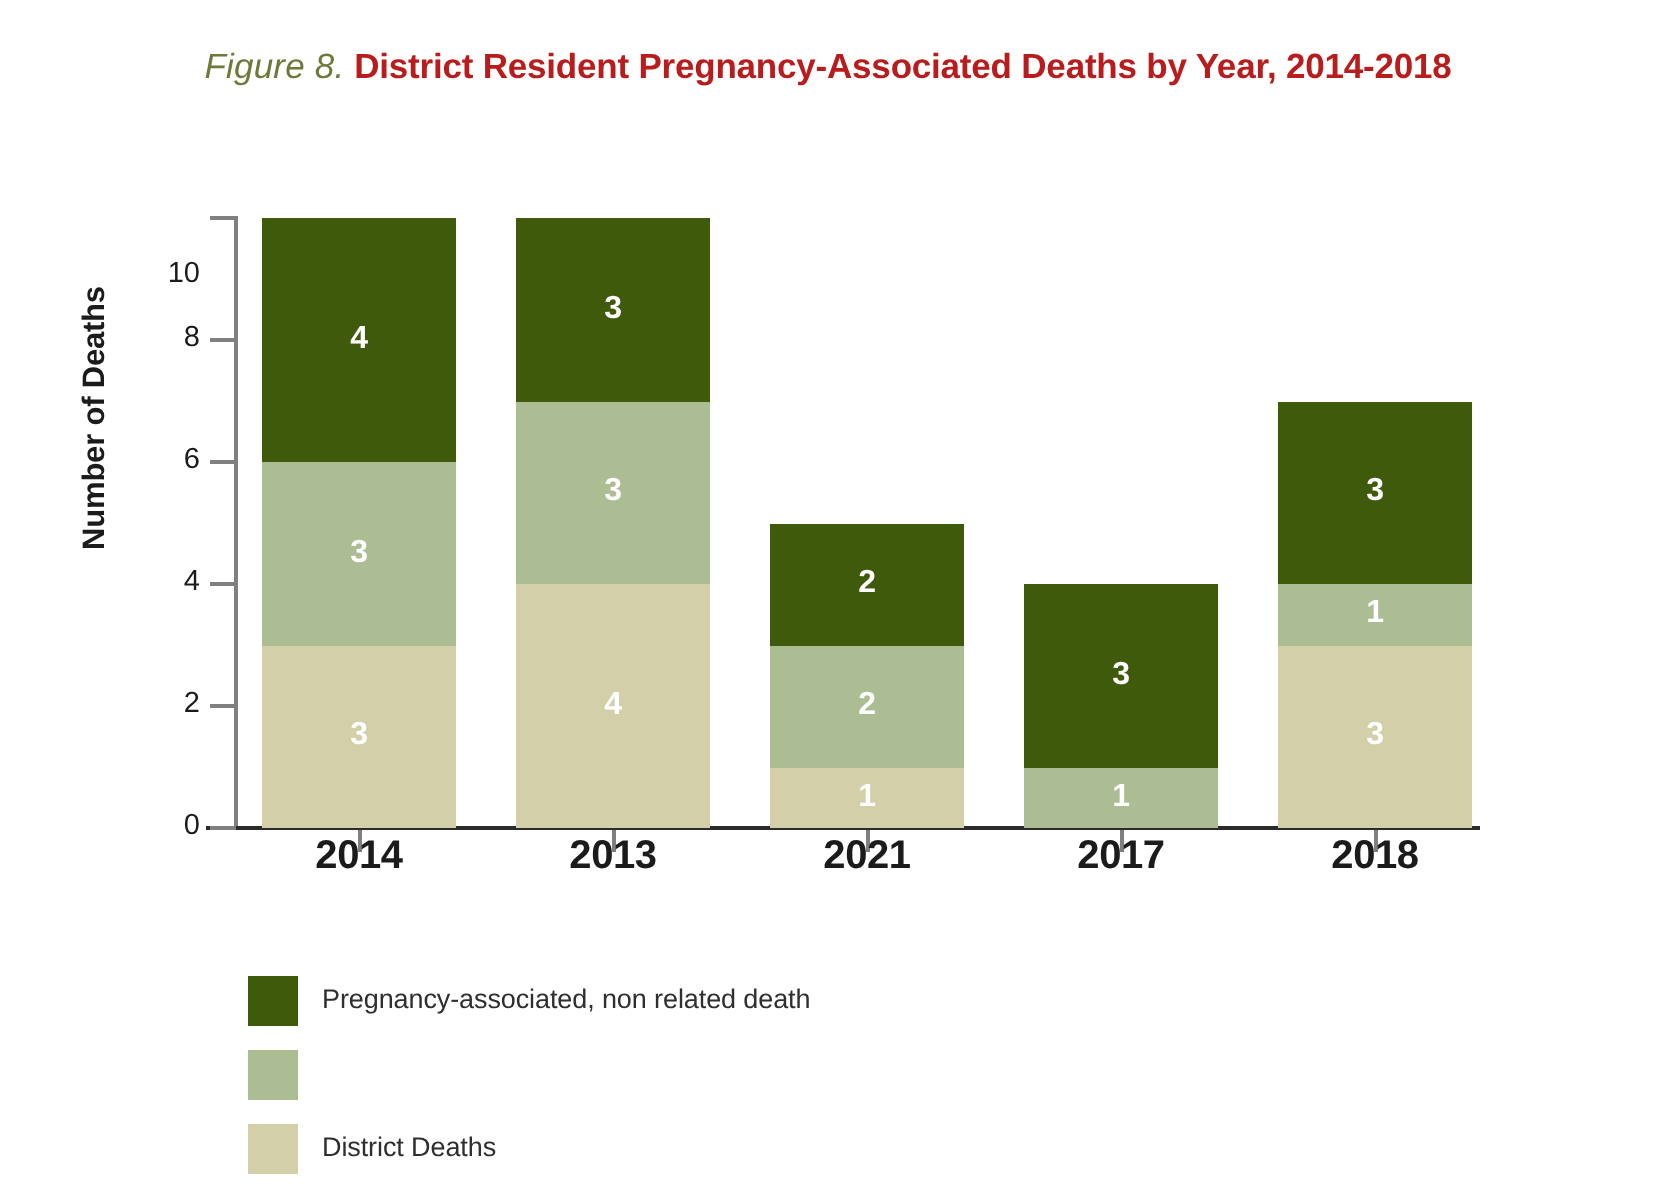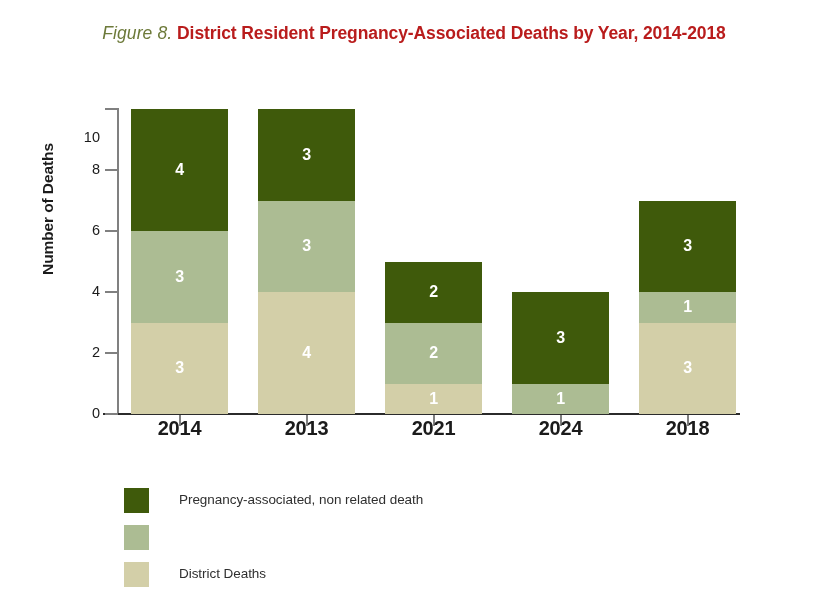--- a/index.html
+++ b/index.html
@@ -157,21 +157,20 @@
     height: 25px;
   }
   .legend-label {
     position: absolute;
     left: 37px;
     top: 4px;
     font-size: 13.5px;
     color: #2f2f2f;
     white-space: nowrap;
     letter-spacing: -0.05px;
-    margin-left: 18px;
   }
 </style>
 </head>
 <body>
 
 <div id="figure-title">
   <span class="fig-label">Figure 8.</span>
   <span class="fig-text">District Resident Pregnancy-Associated Deaths by Year, 2014-2018</span>
 </div>
 
@@ -209,21 +208,21 @@
       </div>
     </div>
   <div id="x-ticks">
       <div class="x-tick" style="left: 178.5px;"></div>
       <div class="x-tick-label" style="left: 119.5px;">2014</div>
       <div class="x-tick" style="left: 305.5px;"></div>
       <div class="x-tick-label" style="left: 246.5px;">2013</div>
       <div class="x-tick" style="left: 432.5px;"></div>
       <div class="x-tick-label" style="left: 373.5px;">2021</div>
       <div class="x-tick" style="left: 559.5px;"></div>
-      <div class="x-tick-label" style="left: 500.5px;">2024</div>
+      <div class="x-tick-label" style="left: 500.5px;">2017</div>
       <div class="x-tick" style="left: 686.5px;"></div>
       <div class="x-tick-label" style="left: 627.5px;">2018</div>
     </div>
   <div id="bars">
       <div class="bar-segment" style="left: 131px; top: 322.5px; width: 97px; height: 91.5px; background: rgb(211, 207, 168);">
         <span>3</span>
       </div>
       <div class="bar-segment" style="left: 131px; top: 231px; width: 97px; height: 91.5px; background: rgb(172, 188, 147);">
         <span>3</span>
       </div>

